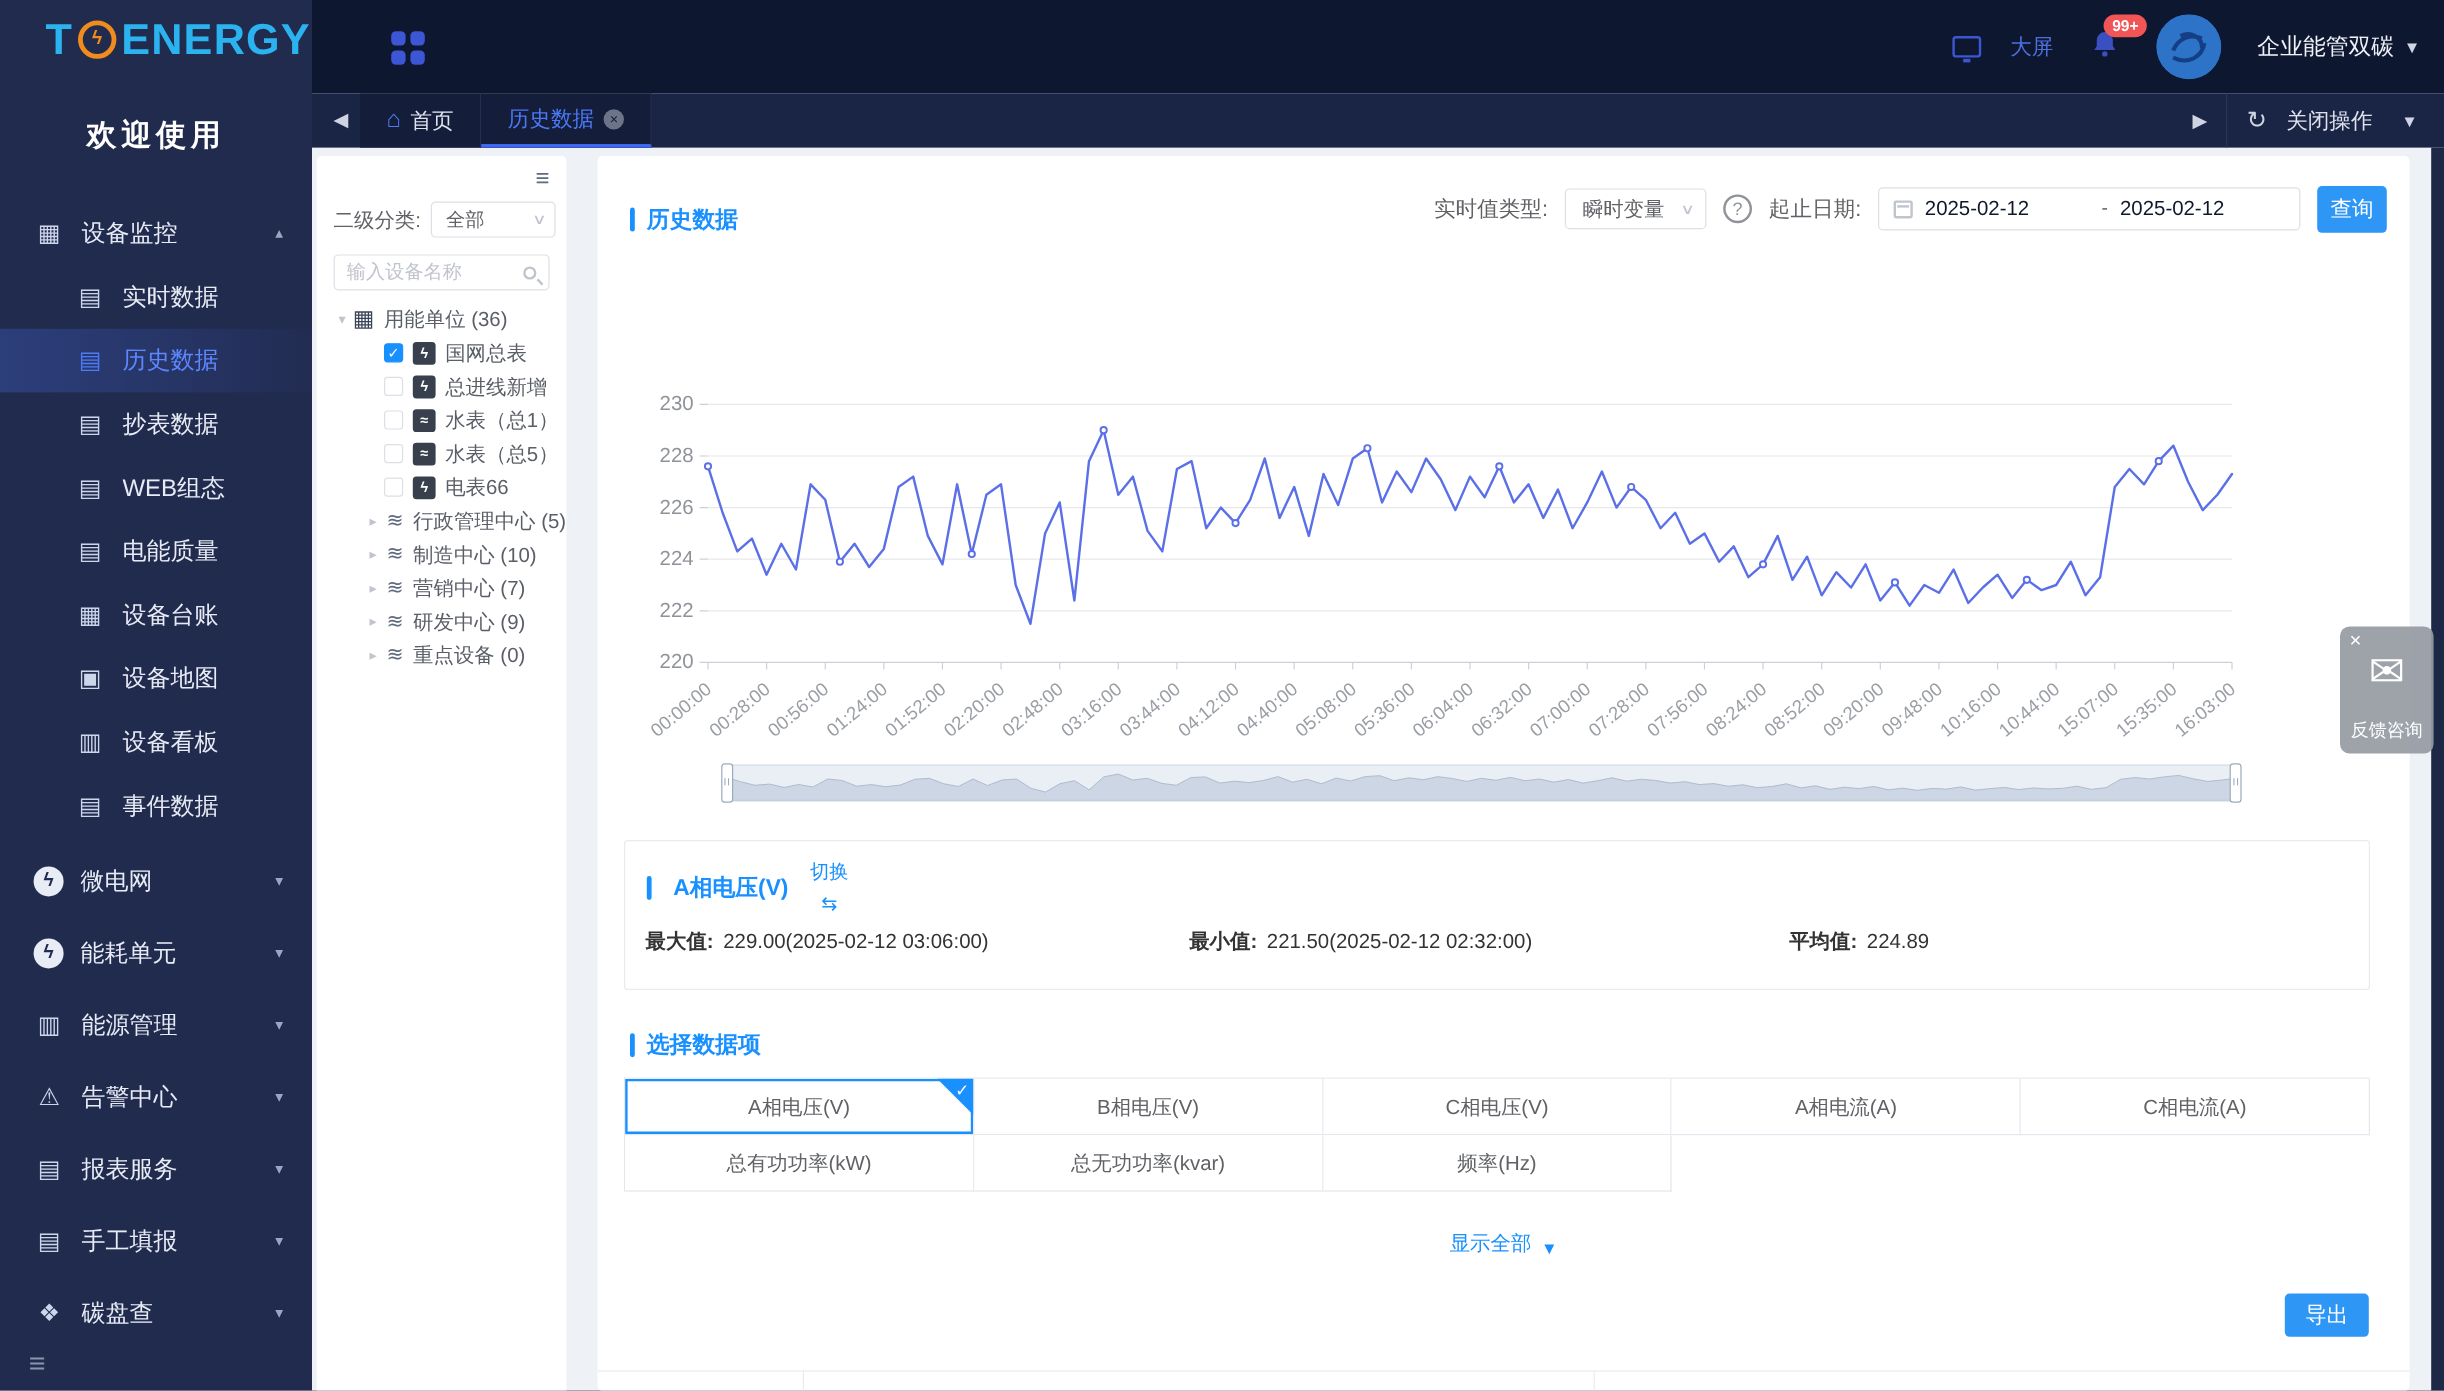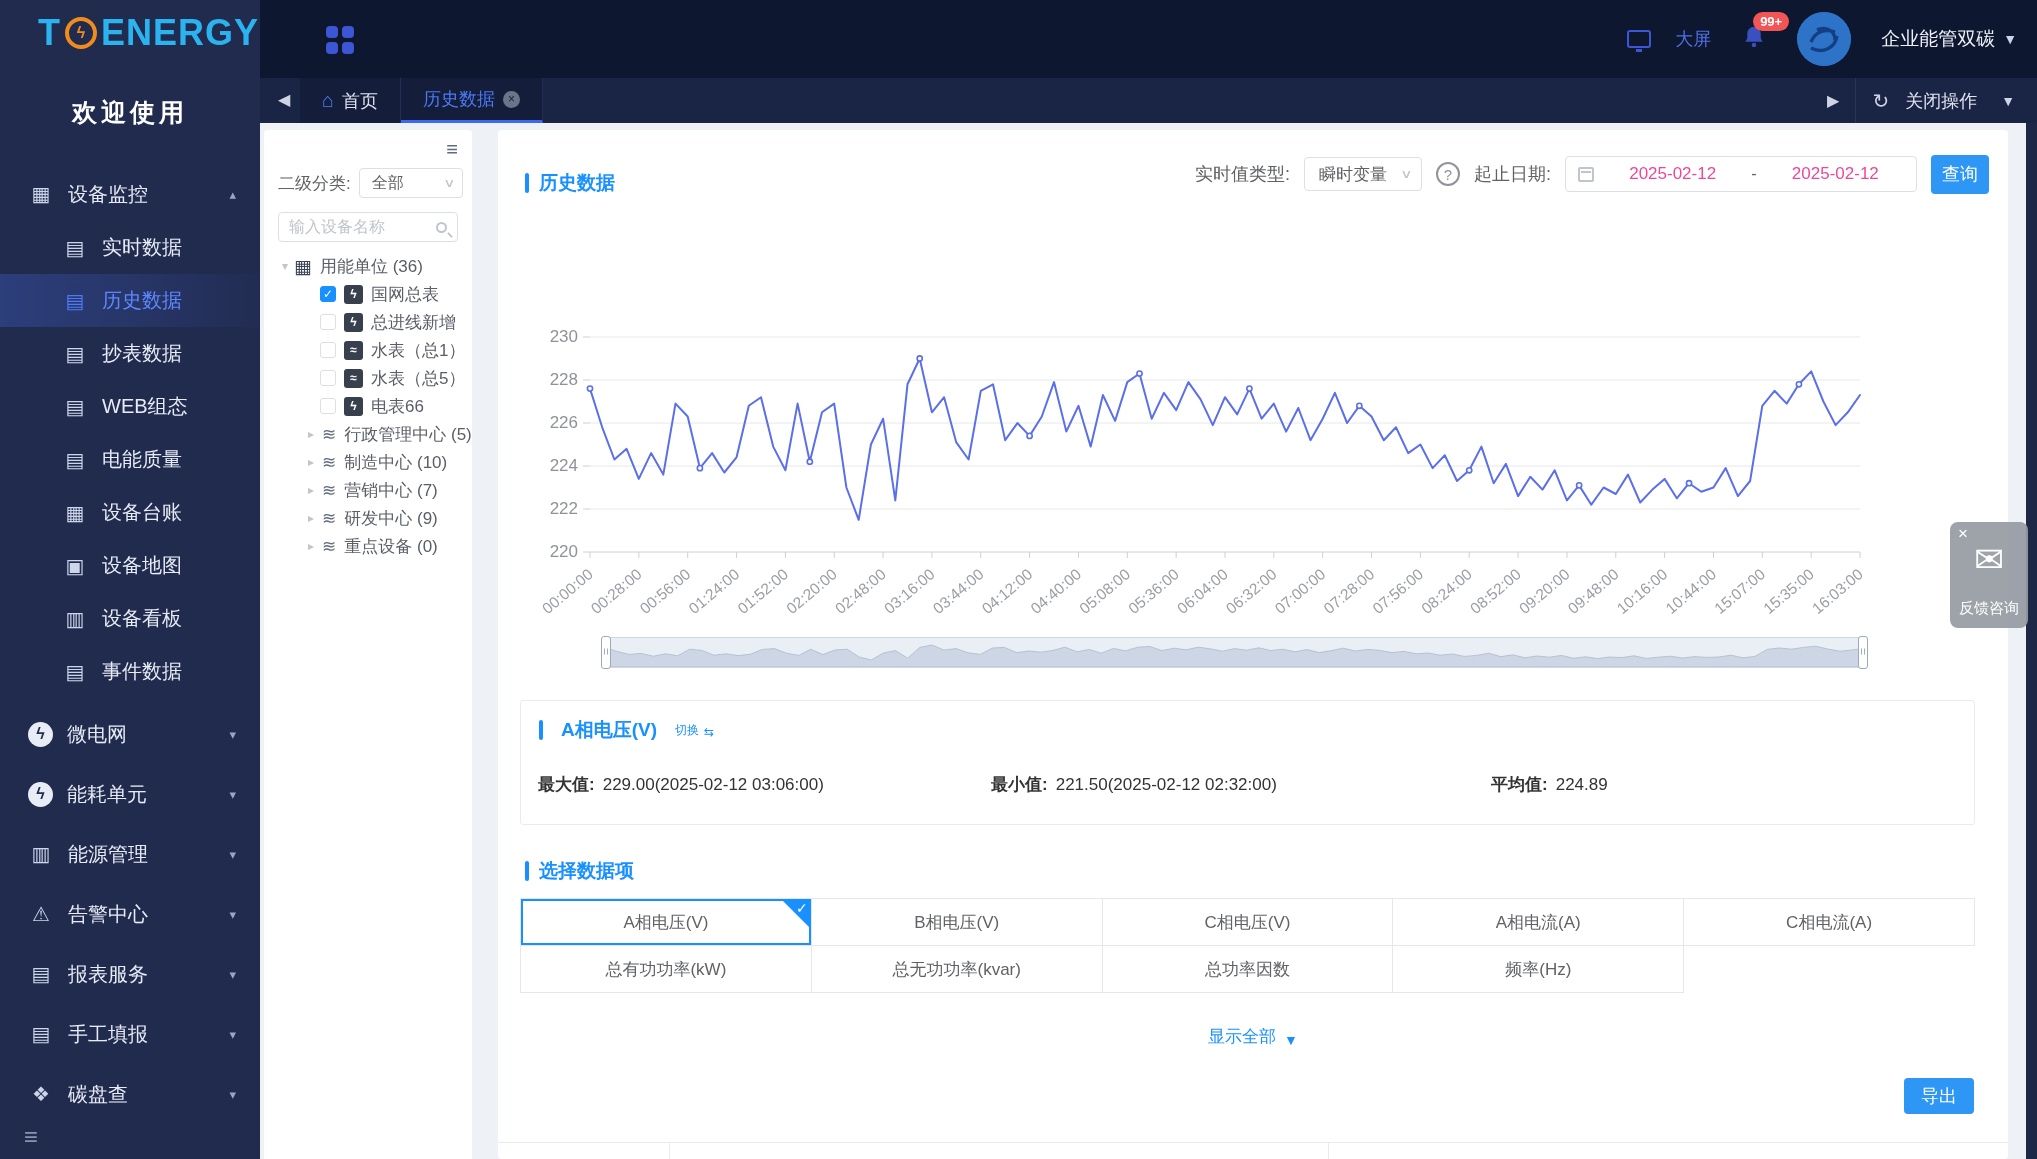--- a/index.html
+++ b/index.html
@@ -94,21 +94,21 @@
   .f-label { font-size:18px; color:#606266; }
   .f-select { width:118px; height:34px; border:1px solid #dcdfe6; border-radius:4px; display:flex; align-items:center;
               justify-content:space-between; padding:0 10px 0 14px; cursor:pointer; }
   .f-select .val { font-size:17px; color:#606266; }
   .help { width:24px; height:24px; border:2px solid #909399; border-radius:50%; color:#909399; font-size:15px;
           display:flex; align-items:center; justify-content:center; cursor:pointer; }
   .date-box { width:352px; height:36px; border:1px solid #dcdfe6; border-radius:4px; display:flex; align-items:center;
               padding:0 12px; gap:10px; cursor:pointer; }
   .cal { width:16px; height:15px; border:2px solid #c0c4cc; border-radius:2px; position:relative; }
   .cal::after { content:""; position:absolute; left:1px; top:2px; right:1px; height:2px; background:#c0c4cc; }
-  .date-val { flex:1; text-align:center; font-size:17px; color:#ec4899; }
+  .date-val { flex:1; font-size:17px; color:#0f172a; }
   .date-sep { color:#606266; font-size:16px; }
   .btn-blue { background:#2e97f5; color:#fff; border:none; border-radius:4px; font-size:18px; cursor:pointer;
               font-family:"Liberation Sans","DejaVu Sans",sans-serif; }
   .query-btn { width:58px; height:39px; }
 
   .legend { position:absolute; left:90px; top:118px; width:1360px; display:flex; justify-content:center; }
   .legend-inner { display:flex; align-items:center; gap:8px; cursor:pointer; }
   .lg-line { width:12px; height:2px; }
   .lg-ring { width:11px; height:11px; border-radius:50%; border:2px solid; background:#fff; }
   .lg-text { font-size:18px; color:#666; }
@@ -116,21 +116,21 @@
   .chart-svg { position:absolute; left:40px; top:195px; }
 
   .dz { position:absolute; left:106px; top:507px; width:1261px; height:31px; background:#eaeef5; border:1px solid #cfd7e4;
         border-radius:3px; }
   .dz-handle { position:absolute; top:-2px; width:10px; height:33px; background:#fff; border:1px solid #9daabd;
                border-radius:3px; cursor:ew-resize; }
   .dz-handle::after { content:"="; transform:rotate(90deg); display:block; color:#9daabd; font-size:12px; margin-top:8px; }
 
   .stats-box { position:absolute; left:22px; top:570px; width:1455px; height:125px; border:1px solid #ebebeb; border-radius:3px; }
   .stats-head { position:absolute; left:18px; top:16px; display:flex; align-items:center; gap:18px; }
-  .switch-link { color:#1890ff; font-size:12px; font-weight:normal; display:flex; gap:5px; align-items:flex-end; cursor:pointer; }
+  .switch-link { color:#1890ff; font-size:16px; font-weight:normal; display:flex; gap:5px; align-items:center; cursor:pointer;flex-direction:column; }
   .stats-vals { position:absolute; left:0; top:72px; width:100%; font-size:17px; color:#333; }
   .stat { position:absolute; white-space:nowrap; }
   .stat b { font-weight:bold; margin-right:8px; }
 
   .selector-head { position:absolute; left:27px; top:728px; }
   .sel-grid { position:absolute; left:22px; top:768px; width:1455px; display:grid; grid-template-columns:repeat(5,1fr);
               border-top:1px solid #e4e7ed; border-left:1px solid #e4e7ed; }
   .cell { height:47px; border-right:1px solid #e4e7ed; border-bottom:1px solid #e4e7ed; display:flex; align-items:center;
           justify-content:center; font-size:17px; color:#606266; cursor:pointer; position:relative; background:#fff; }
   .cell.selected { box-shadow:inset 0 0 0 2px #1890ff; z-index:2; }
@@ -519,21 +519,20 @@
       <span>选择数据项</span>
     </div>
     <div class="sel-grid" id="selgrid">
         <div class="cell selected">A相电压(V)</div>
         <div class="cell">B相电压(V)</div>
         <div class="cell">C相电压(V)</div>
         <div class="cell">A相电流(A)</div>
         <div class="cell">C相电流(A)</div>
         <div class="cell">总有功功率(kW)</div>
         <div class="cell">总无功功率(kvar)</div>
-        <div class="cell">总功率因数</div>
         <div class="cell">频率(Hz)</div>
       </div>
 
     <div class="show-all">
       <span>显示全部</span>
       <span class="tri">▼</span>
     </div>
 
     <button class="btn-blue export-btn">导出</button>
 

